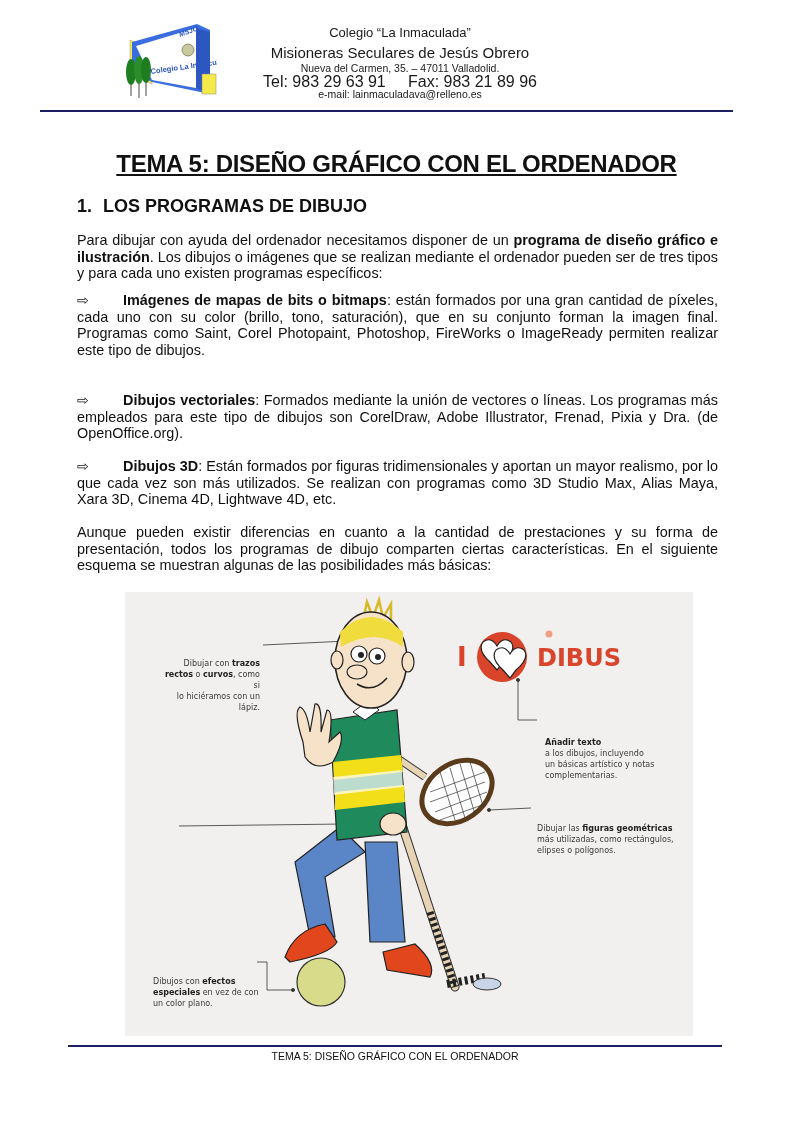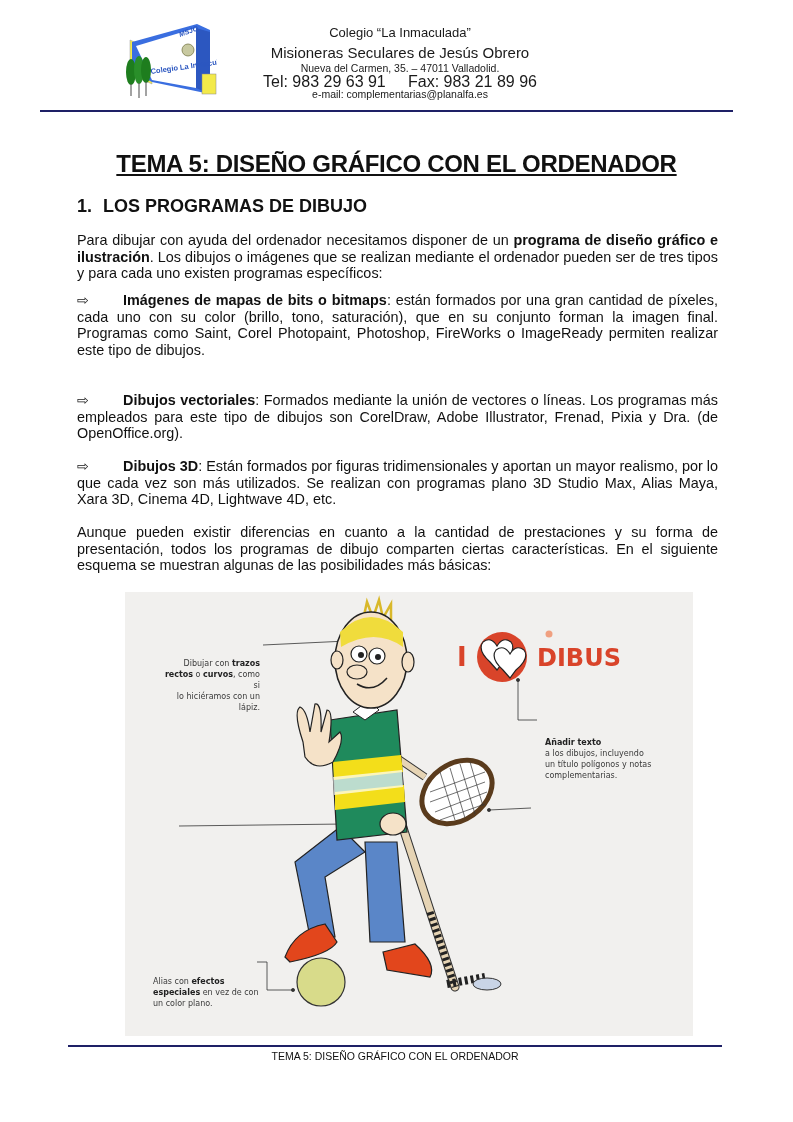--- a/index.html
+++ b/index.html
@@ -47,36 +47,36 @@
     <ellipse cx="24" cy="48" rx="5" ry="13" fill="#1e7d1e"></ellipse>
     <line x1="9" y1="62" x2="9" y2="74" stroke="#666" stroke-width="1.2"></line>
     <line x1="17" y1="61" x2="17" y2="76" stroke="#666" stroke-width="1.2"></line>
     <line x1="24" y1="60" x2="24" y2="74" stroke="#666" stroke-width="1.2"></line>
   </svg>
 </div>
 <div class="abs hdr" id="h-school">Colegio “La Inmaculada”</div>
 <div class="abs hdr" id="h-order">Misioneras Seculares de Jesús Obrero</div>
 <div class="abs hdr" id="h-addr">Nueva del Carmen, 35. – 47011 Valladolid.</div>
 <div class="abs hdr" id="h-tel">Tel: 983 29 63 91     Fax: 983 21 89 96</div>
-<div class="abs hdr" id="h-mail">e-mail: complementarias@planalfa.es</div>
+<div class="abs hdr" id="h-mail">e-mail: lainmaculadava@relleno.es</div>
 <div class="abs" id="rule-top"></div>
 
 <div class="abs" id="main-title">TEMA 5: DISEÑO GRÁFICO CON EL ORDENADOR</div>
 <div class="abs" id="section-title">
   <span>1.</span>
   <span style="margin-left:6px">LOS PROGRAMAS DE DIBUJO</span>
 </div>
 
 <div class="abs para" id="p-intro"><span>Para dibujar con ayuda del ordenador necesitamos disponer de un </span><b>programa de diseño gráfico e ilustración</b><span>. Los dibujos o imágenes que se realizan mediante el ordenador pueden ser de tres tipos y para cada uno existen programas específicos:</span></div>
 
 <div class="abs para" id="p-bitmap"><span class="arrow">⇨</span><b>Imágenes de mapas de bits o bitmaps</b><span>: están formados por una gran cantidad de píxeles, cada uno con su color (brillo, tono, saturación), que en su conjunto forman la imagen final. Programas como Saint, Corel Photopaint, Photoshop, FireWorks o ImageReady permiten realizar este tipo de dibujos.</span></div>
 
 <div class="abs para" id="p-vector"><span class="arrow">⇨</span><b>Dibujos vectoriales</b><span>: Formados mediante la unión de vectores o líneas. Los programas más empleados para este tipo de dibujos son CorelDraw, Adobe Illustrator, Frenad, Pixia y Dra. (de OpenOffice.org).</span></div>
 
-<div class="abs para" id="p-3d"><span class="arrow">⇨</span><b>Dibujos 3D</b><span>: Están formados por figuras tridimensionales y aportan un mayor realismo, por lo que cada vez son más utilizados. Se realizan con programas plano 3D Studio Max, Alias Maya, Xara 3D, Cinema 4D, Lightwave 4D, etc.</span></div>
+<div class="abs para" id="p-3d"><span class="arrow">⇨</span><b>Dibujos 3D</b><span>: Están formados por figuras tridimensionales y aportan un mayor realismo, por lo que cada vez son más utilizados. Se realizan con programas como 3D Studio Max, Alias Maya, Xara 3D, Cinema 4D, Lightwave 4D, etc.</span></div>
 
 <div class="abs para" id="p-outro">Aunque pueden existir diferencias en cuanto a la cantidad de prestaciones y su forma de presentación, todos los programas de dibujo comparten ciertas características. En el siguiente esquema se muestran algunas de las posibilidades más básicas:</div>
 
 <div class="abs" id="illus">
   <svg width="568" height="444" viewBox="0 0 568 444" style="position:absolute;left:0;top:0">
 
     <g stroke="#333" stroke-width="0.8" fill="#333">
       <line x1="138" y1="53" x2="222" y2="49"></line>
         <circle cx="222" cy="49" r="1.6"></circle>
       <line x1="54" y1="234" x2="220" y2="232"></line>
@@ -155,27 +155,32 @@
   <div class="ann" style="left:35px;top:45px;width:100px;text-align:right">
     <span>Dibujar con </span><b>trazos</b><br>
     <b>rectos</b><span> o </span><b>curvos</b><span>, como si</span><br>
     <span>lo hiciéramos con un</span><br>
     <span>lápiz.</span>
   </div>
 
   <div class="ann" style="left:420px;top:124px;width:140px">
     <b>Añadir texto</b><br>
     <span>a los dibujos, incluyendo</span><br>
-    <span>un título polígonos y notas</span><br>
+    <span>un básicas artístico y notas</span><br>
     <span>complementarias.</span>
   </div>
 
+  <div class="ann" style="left:412px;top:210px;width:156px">
+    <span>Dibujar las </span><b>figuras geométricas</b><br>
+    <span>más utilizadas, como rectángulos,</span><br>
+    <span>elipses o polígonos.</span>
+  </div>
 
 
   <div class="ann" style="left:28px;top:363px;width:120px">
-    <span>Alias con </span><b>efectos</b><br>
+    <span>Dibujos con </span><b>efectos</b><br>
     <b>especiales</b><span> en vez de con</span><br>
     <span>un color plano.</span>
   </div>
 </div>
 
 <div class="abs" id="rule-bottom"></div>
 <div class="abs" id="footer">TEMA 5: DISEÑO GRÁFICO CON EL ORDENADOR</div>
 
 </body></html>

